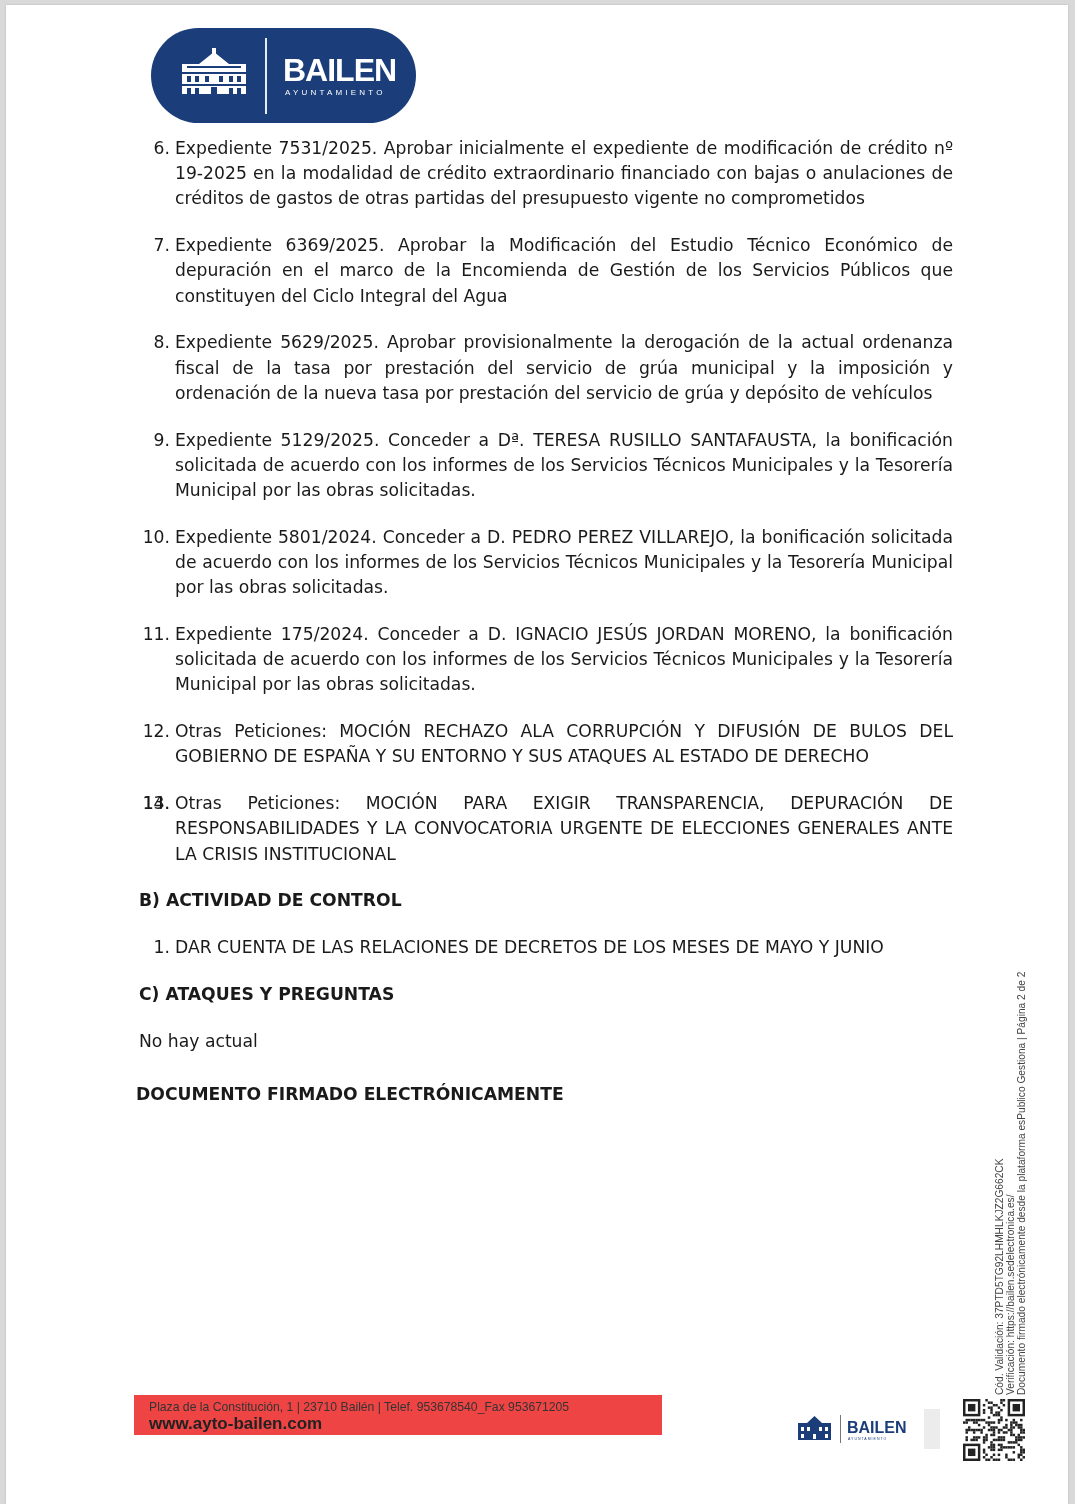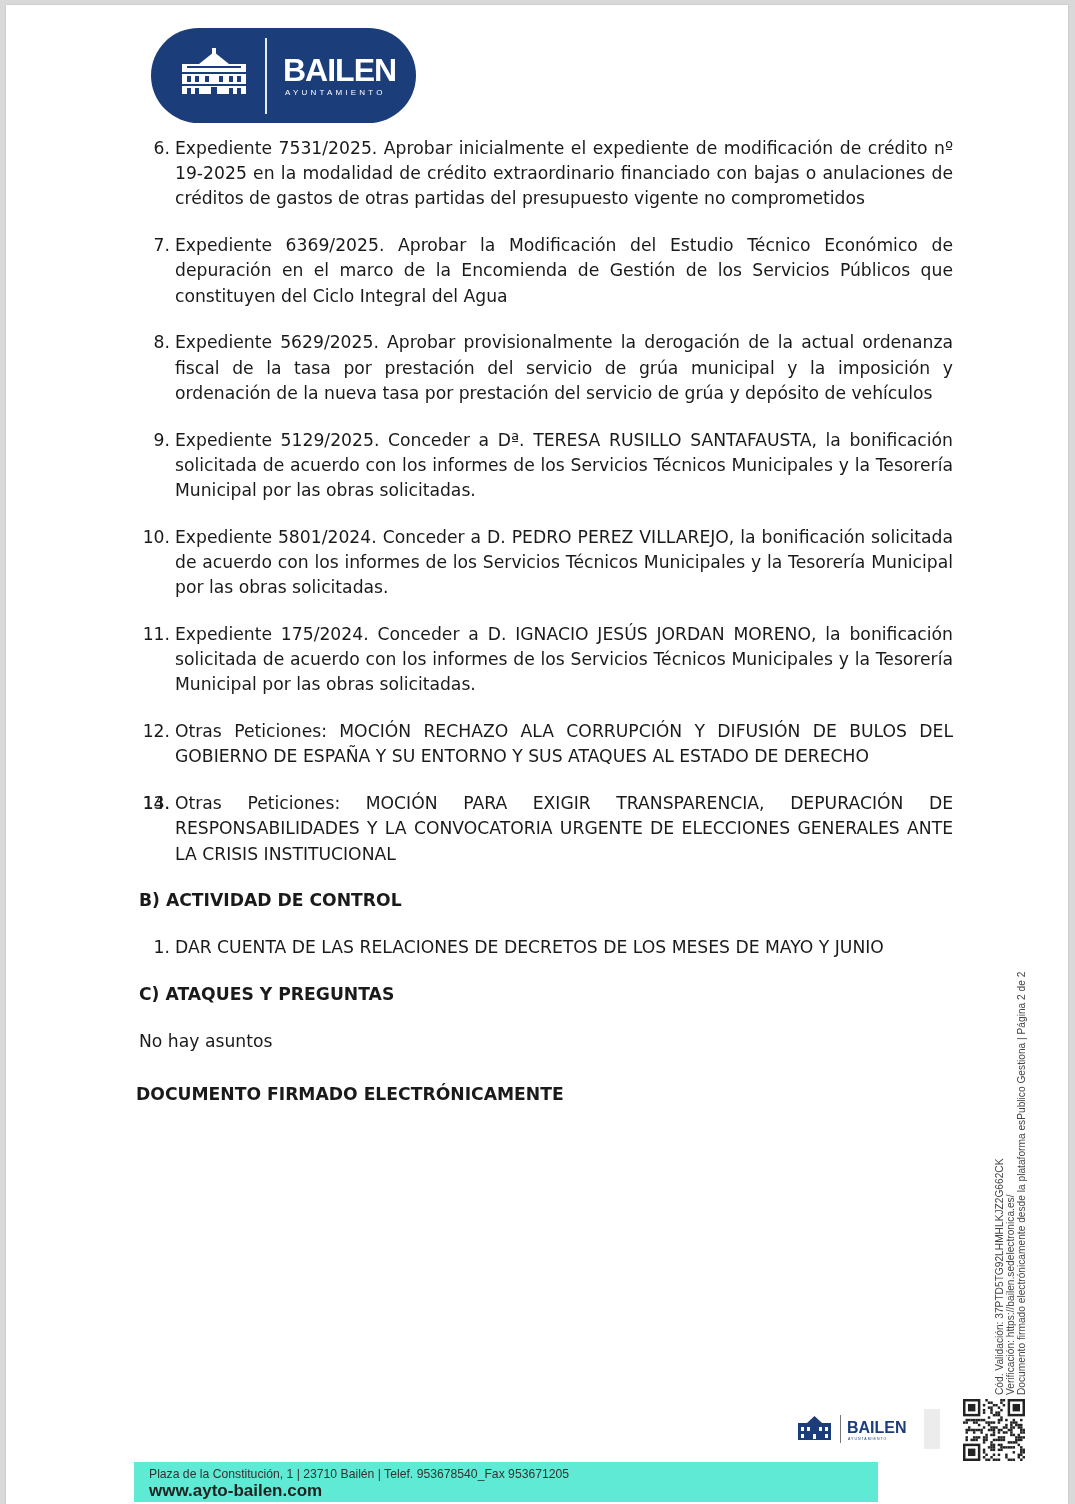--- a/index.html
+++ b/index.html
@@ -28,21 +28,21 @@
   .content {
     position:absolute; left:130px; top:131px; width:817px;
     font-size:17.2px; line-height:25.2px;
   }
   .item { position:relative; padding-left:39px; text-align:justify; margin-bottom:21.6px; }
   .item .num { position:absolute; left:0; top:0; width:34px; text-align:right; }
   .heading { font-weight:bold; margin-bottom:21.6px; padding-left:3px; }
   .plain { padding-left:3px; margin-bottom:21.6px; }
   .signed { font-weight:bold; margin-top:28px; }
   .footer-bar {
-    position:absolute; left:134px; top:1462px; width:744px; height:40px; background:#5eead4;
+    position:absolute; left:134px; top:1395px; width:528px; height:40px; background:#ef4444;
   }
   .footer-bar .addr {
     position:absolute; left:15px; top:5px; font-family:"Liberation Sans", sans-serif;
     font-size:12.2px; line-height:14px; color:#333;
   }
   .footer-bar .web { position:absolute; left:15px; top:19px; font-family:"Liberation Sans", sans-serif;
     font-size:17px; font-weight:bold; color:#222; }
   .footer-logo { position:absolute; left:793px; top:1412px; width:120px; height:34px; }
   .footer-gray { position:absolute; left:924px; top:1409px; width:16px; height:40px; background:#ececec; }
   .qr { position:absolute; left:963px; top:1399px; width:62px; height:62px; }
@@ -97,21 +97,21 @@
         <div class="item"><span class="num">14.</span><span>Otras Peticiones: MOCIÓN PARA EXIGIR TRANSPARENCIA, DEPURACIÓN DE RESPONSABILIDADES Y LA CONVOCATORIA URGENTE DE ELECCIONES GENERALES ANTE LA CRISIS INSTITUCIONAL</span></div>
       </div>
 
     <div class="heading">B) ACTIVIDAD DE CONTROL</div>
     <div class="item">
       <span class="num">1.</span>
       <span>DAR CUENTA DE LAS RELACIONES DE DECRETOS DE LOS MESES DE MAYO Y JUNIO</span>
     </div>
 
     <div class="heading">C) ATAQUES Y PREGUNTAS</div>
-    <div class="plain">No hay asuntos</div>
+    <div class="plain">No hay actual</div>
 
     <div class="signed">DOCUMENTO FIRMADO ELECTRÓNICAMENTE</div>
   </div>
 
   <div class="side">
     <div>Cód. Validación: 37PTD5TG92LHMHLKJZ2G662CK</div>
     <div>Verificación: https://bailen.sedelectronica.es/</div>
     <div>Documento firmado electrónicamente desde la plataforma esPublico Gestiona | Página 2 de 2</div>
   </div>
 </div>

